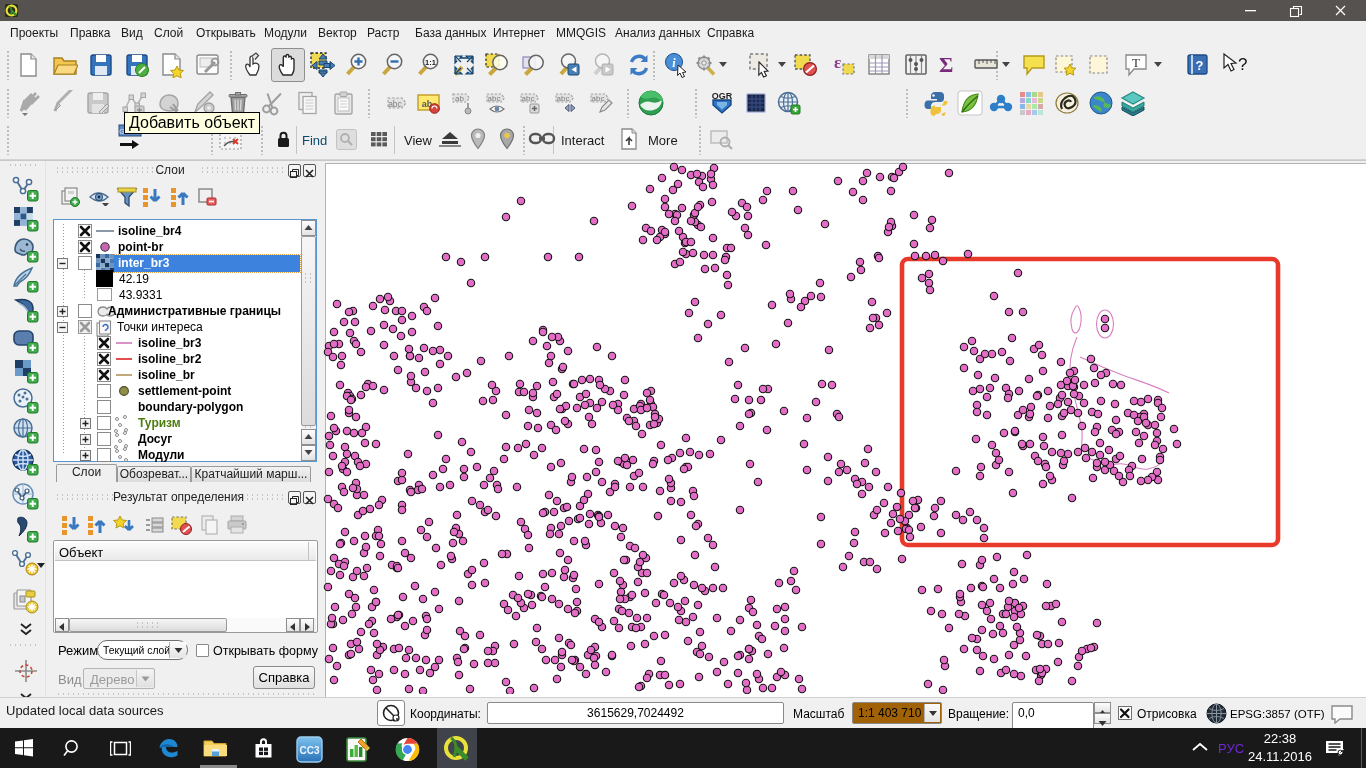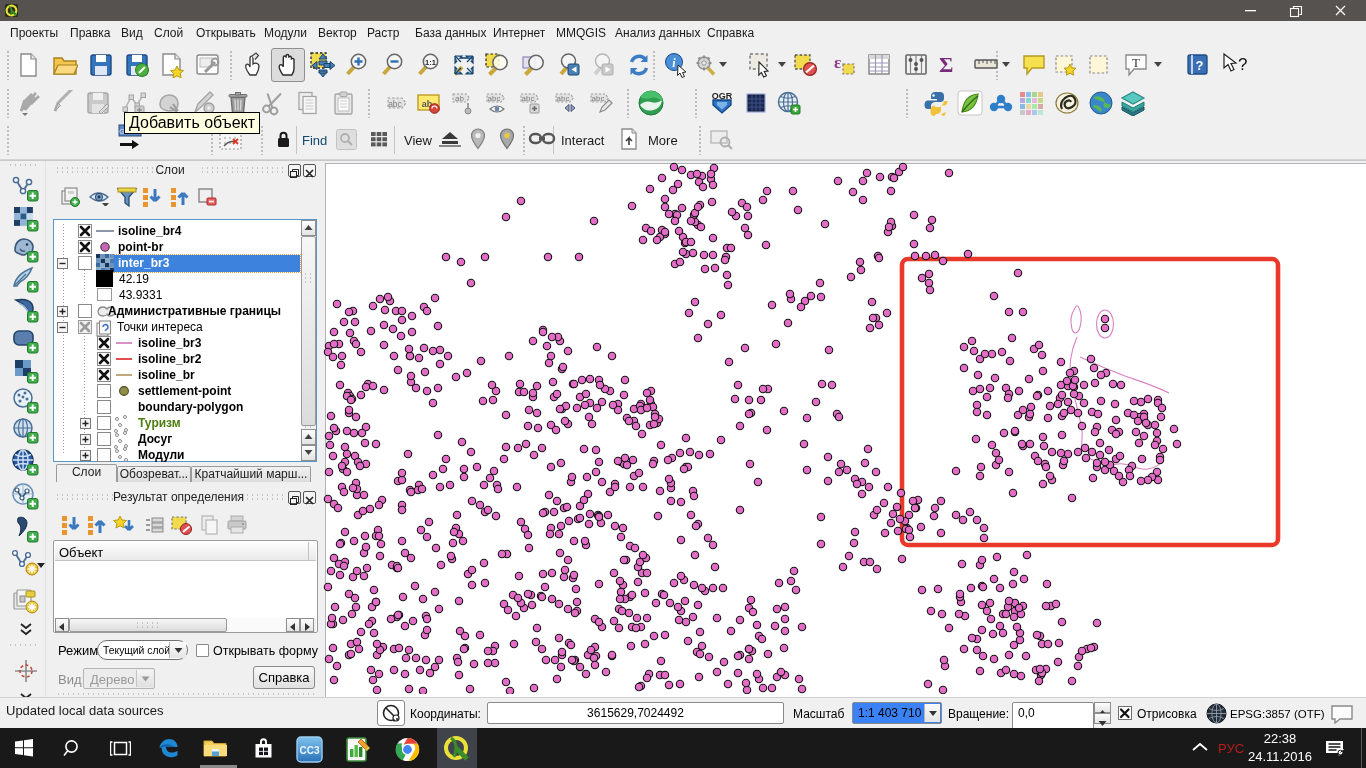--- a/index.html
+++ b/index.html
@@ -2120,21 +2120,21 @@
 <div class="ab" style="left:377px;top:700px;width:28px;height:26px;background:#fff;border:1px solid #8a8a8a;border-radius:3px"><svg width="26" height="24">
       <circle cx="13" cy="12" r="7.5" fill="none" stroke="#222" stroke-width="1.6"></circle>
       <path d="M8 7 l10 10" stroke="#222" stroke-width="1.6"></path>
       <circle cx="18" cy="17" r="3" fill="#fff" stroke="#222" stroke-width="1.2"></circle>
       <circle cx="19" cy="18" r="1" fill="#222"></circle>
       <circle cx="16" cy="19.5" r="1" fill="#222"></circle>
     </svg></div>
 <div class="ab tx12" style="left:410px;top:707px;color:#000">Координаты:</div>
 <div class="ab" style="left:487px;top:702px;width:297px;height:22px;background:#fff;border:1px solid #8a8a8a;border-radius:2px;text-align:center;font-size:12px;color:#000;padding-top:3px">3615629,7024492</div>
 <div class="ab tx12" style="left:793px;top:707px;color:#000">Масштаб</div>
-<div class="ab" style="left:852px;top:702px;width:90px;height:22px;background:#3b82f6;border:1px solid #8a8a8a;border-radius:2px">
+<div class="ab" style="left:852px;top:702px;width:90px;height:22px;background:#a16207;border:1px solid #8a8a8a;border-radius:2px">
     <span style="position:absolute;left:5px;top:3px;font-size:12px;color:#000">1:1 403 710</span>
     <span style="position:absolute;right:1px;top:1px;width:16px;height:18px;background:linear-gradient(#fbfbfb,#e4e4e4);border-left:1px solid #b5b5b5"><svg width="16" height="18">
         <path d="M4 7 h8 l-4 5 z" fill="#333"></path>
       </svg></span>
   </div>
 <div class="ab tx12" style="left:948px;top:707px;color:#000">Вращение:</div>
 <div class="ab" style="left:1012px;top:702px;width:82px;height:28px;background:#fff;border:1px solid #8a8a8a;border-radius:2px;font-size:12px;color:#000">
     <span style="position:absolute;left:5px;top:3px">0,0</span>
   </div>
 <div class="ab" style="left:1094px;top:702px;width:17px;height:22px">
@@ -2226,21 +2226,21 @@
 <div class="ab" style="left:437px;top:728px;width:40px;height:40px;background:#41434a"></div>
 <svg class="ab" style="left:443px;top:734px" width="28" height="28">
     <circle cx="13" cy="14" r="10" fill="none" stroke="#e8e13a" stroke-width="4"></circle>
     <path d="M13 14 L24 25" stroke="#3a8c2a" stroke-width="5"></path>
     <path d="M8 4 Q16 9 11 23" stroke="#3a8c2a" stroke-width="3" fill="none"></path>
   </svg>
 <div class="ab" style="left:200px;top:765px;width:37px;height:3px;background:#8a8a8a"></div>
 <svg class="ab" style="left:1191px;top:741px" width="18" height="14">
     <path d="M2 9 l7 -6 7 6" fill="none" stroke="#fff" stroke-width="1.8"></path>
   </svg>
-<div class="ab" style="left:1218px;top:741px;font-size:13px;color:#b91c1c">РУС</div>
+<div class="ab" style="left:1218px;top:741px;font-size:13px;color:#6d28d9">РУС</div>
 <div class="ab" style="left:1240px;top:731px;width:80px;text-align:center;font-size:13px;color:#fff">22:38</div>
 <div class="ab" style="left:1240px;top:749px;width:80px;text-align:center;font-size:13px;color:#fff">24.11.2016</div>
 <svg class="ab" style="left:1324px;top:739px" width="22" height="20">
     <rect x="2" y="2" width="17" height="12" fill="#fff"></rect>
     <g stroke="#191919" stroke-width="1.4">
       <path d="M4.5 5 h12 M4.5 8 h12 M4.5 11 h8"></path>
     </g>
     <path d="M13 11 l7 -1 -5 7 z" fill="#fff"></path>
     <circle cx="16.5" cy="13.5" r="2.8" fill="#191919"></circle>
     <circle cx="16.5" cy="13.5" r="1.9" fill="#fff"></circle>

